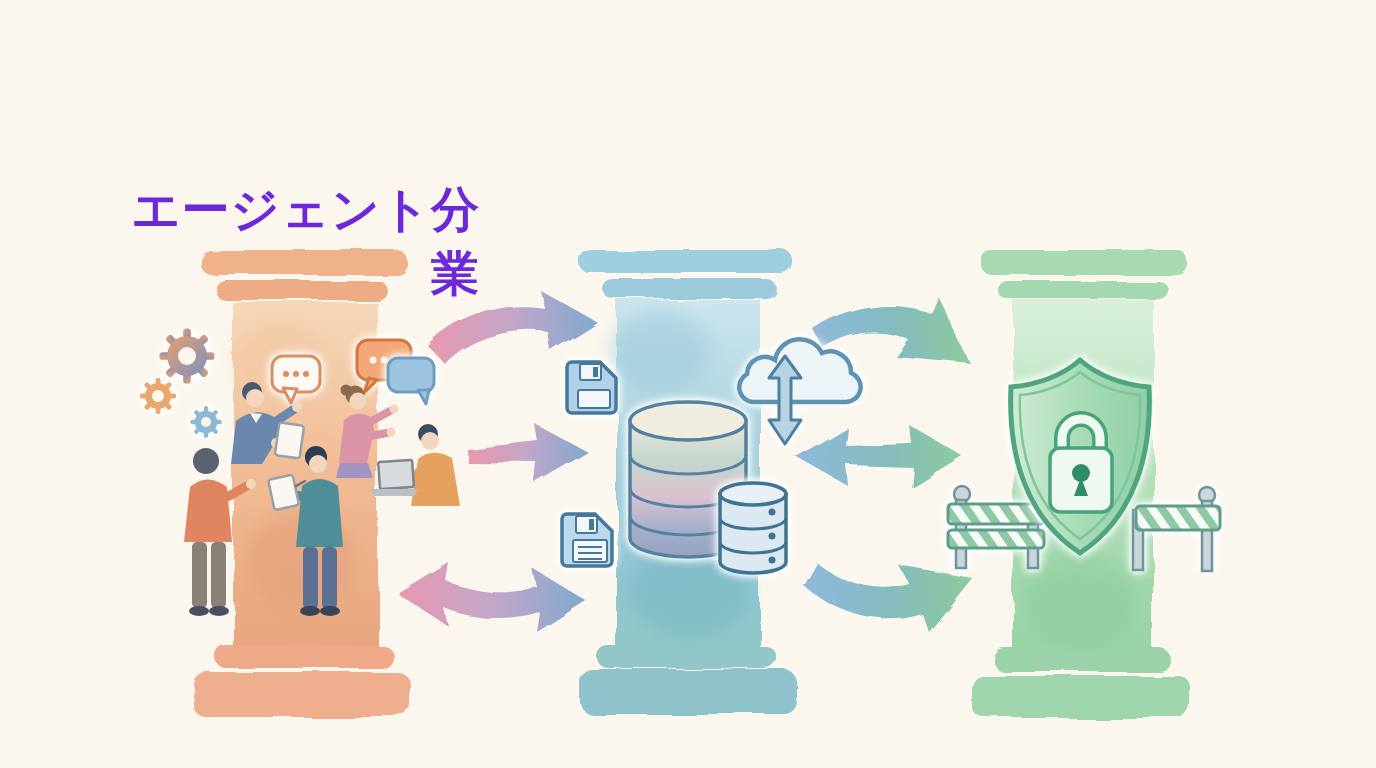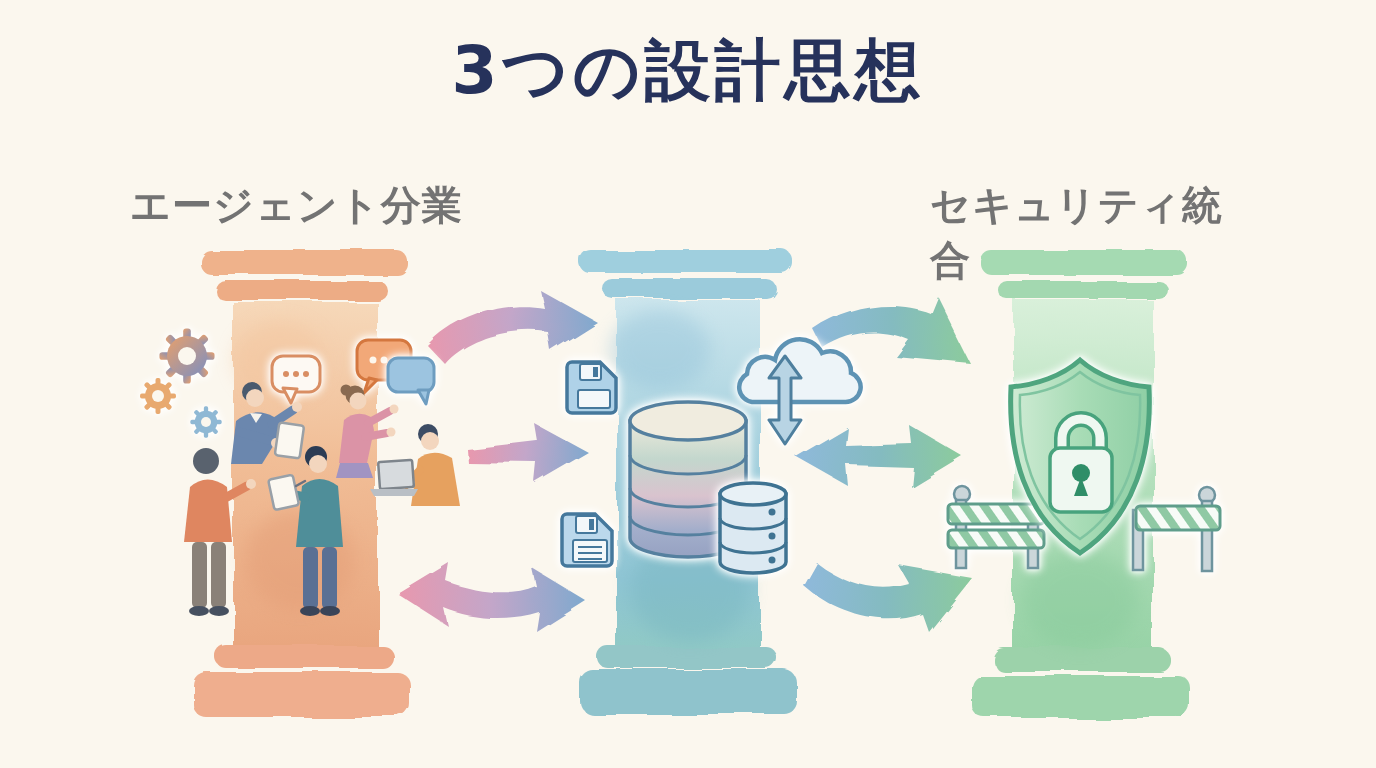--- a/index.html
+++ b/index.html
@@ -1,22 +1,22 @@
 <!DOCTYPE html>
 <html><head>
 <meta charset="utf-8">
 <style>
   html,body{margin:0;padding:0;}
   .canvas{position:relative;width:1376px;height:768px;background:#FBF7EE;overflow:hidden;
           font-family:"DejaVu Sans",sans-serif;}
   .art{position:absolute;inset:0;width:1376px;height:768px;}
   .title{position:absolute;left:0;top:26px;width:1376px;text-align:center;
          font-size:66px;font-weight:700;color:#26325B;letter-spacing:4px;}
-  .colhead{position:absolute;top:178px;text-align:left;font-size:40px;font-weight:700;
-           color:#737373;letter-spacing:1px;}
+  .colhead{position:absolute;top:178px;text-align:right;font-size:48px;font-weight:700;
+           color:#6d28d9;letter-spacing:1px;}
   .colhead.c1{left:130px;width:350px;}
   .colhead.c2{left:540px;width:315px;}
   .colhead.c3{left:930px;width:312px;}
   .glow{filter:drop-shadow(0 0 5px rgba(255,255,255,.95)) drop-shadow(0 0 2px rgba(255,255,255,.9));}
 </style>
 </head>
 <body>
 
 <div class="canvas">
 
@@ -294,17 +294,15 @@
       <path d="M1080,360 C1098,376 1124,385 1149,387 C1152,452 1136,516 1080,553 C1024,516 1008,452 1011,387 C1036,385 1062,376 1080,360 Z" fill="url(#gShield)" stroke="#4FA57F" stroke-width="5"></path>
       <path d="M1080,372 C1096,385 1118,393 1140,395 C1142,450 1128,506 1080,539 C1032,506 1018,450 1020,395 C1042,393 1064,385 1080,372 Z" fill="none" stroke="#7FC4A0" stroke-width="2.5"></path>
       <path d="M1062,450 v-12 a19,19 0 0 1 38,0 v12" fill="none" stroke="#48A37D" stroke-width="16" stroke-linecap="round"></path>
       <path d="M1062,450 v-12 a19,19 0 0 1 38,0 v12" fill="none" stroke="#EFF8F1" stroke-width="9" stroke-linecap="round"></path>
       <rect x="1050" y="448" width="62" height="64" rx="10" fill="#EFF8F1" stroke="#48A37D" stroke-width="3.5"></rect>
       <circle cx="1081" cy="473" r="9" fill="#2F8E68"></circle>
       <path d="M1081,477 l-7,19 h14 z" fill="#2F8E68"></path>
     </g>
   </svg>
 
-  <div class="title">3つの設計思想</div>
   <div class="colhead c1">エージェント分業</div>
-  <div class="colhead c3">セキュリティ統合</div>
 
 </div>
 
 </body></html>

